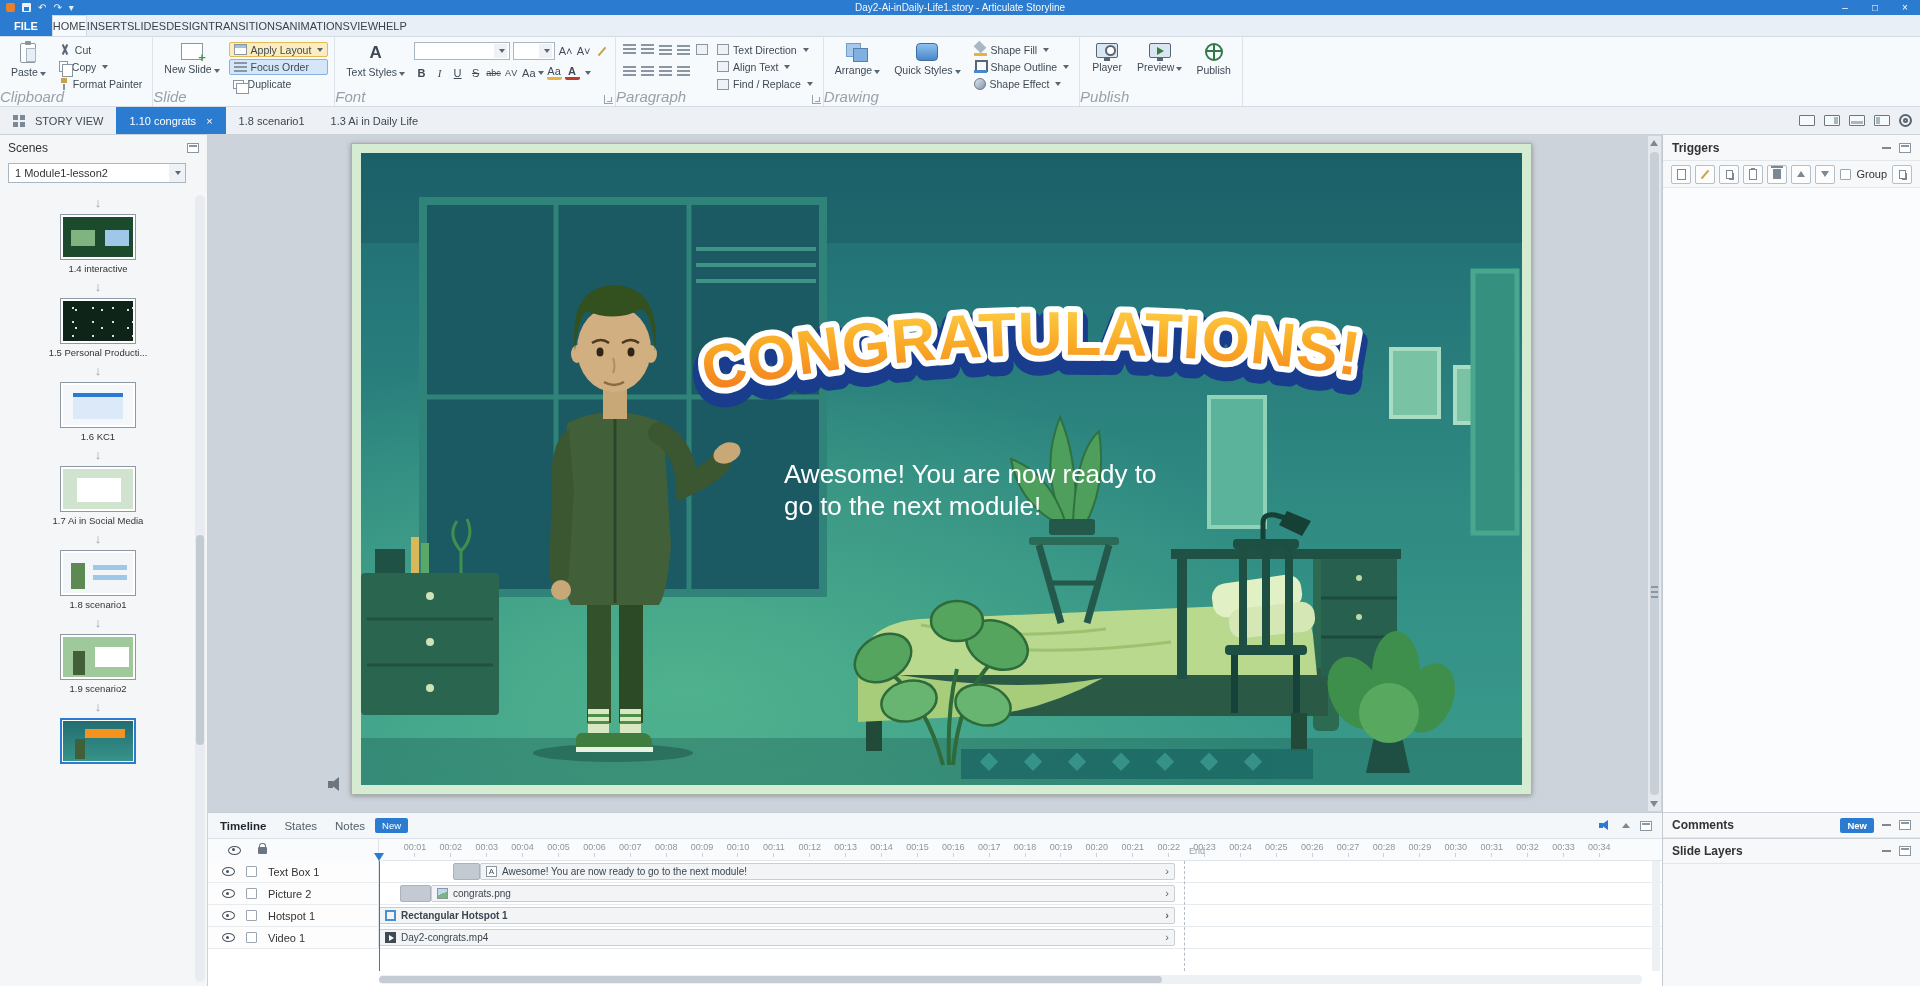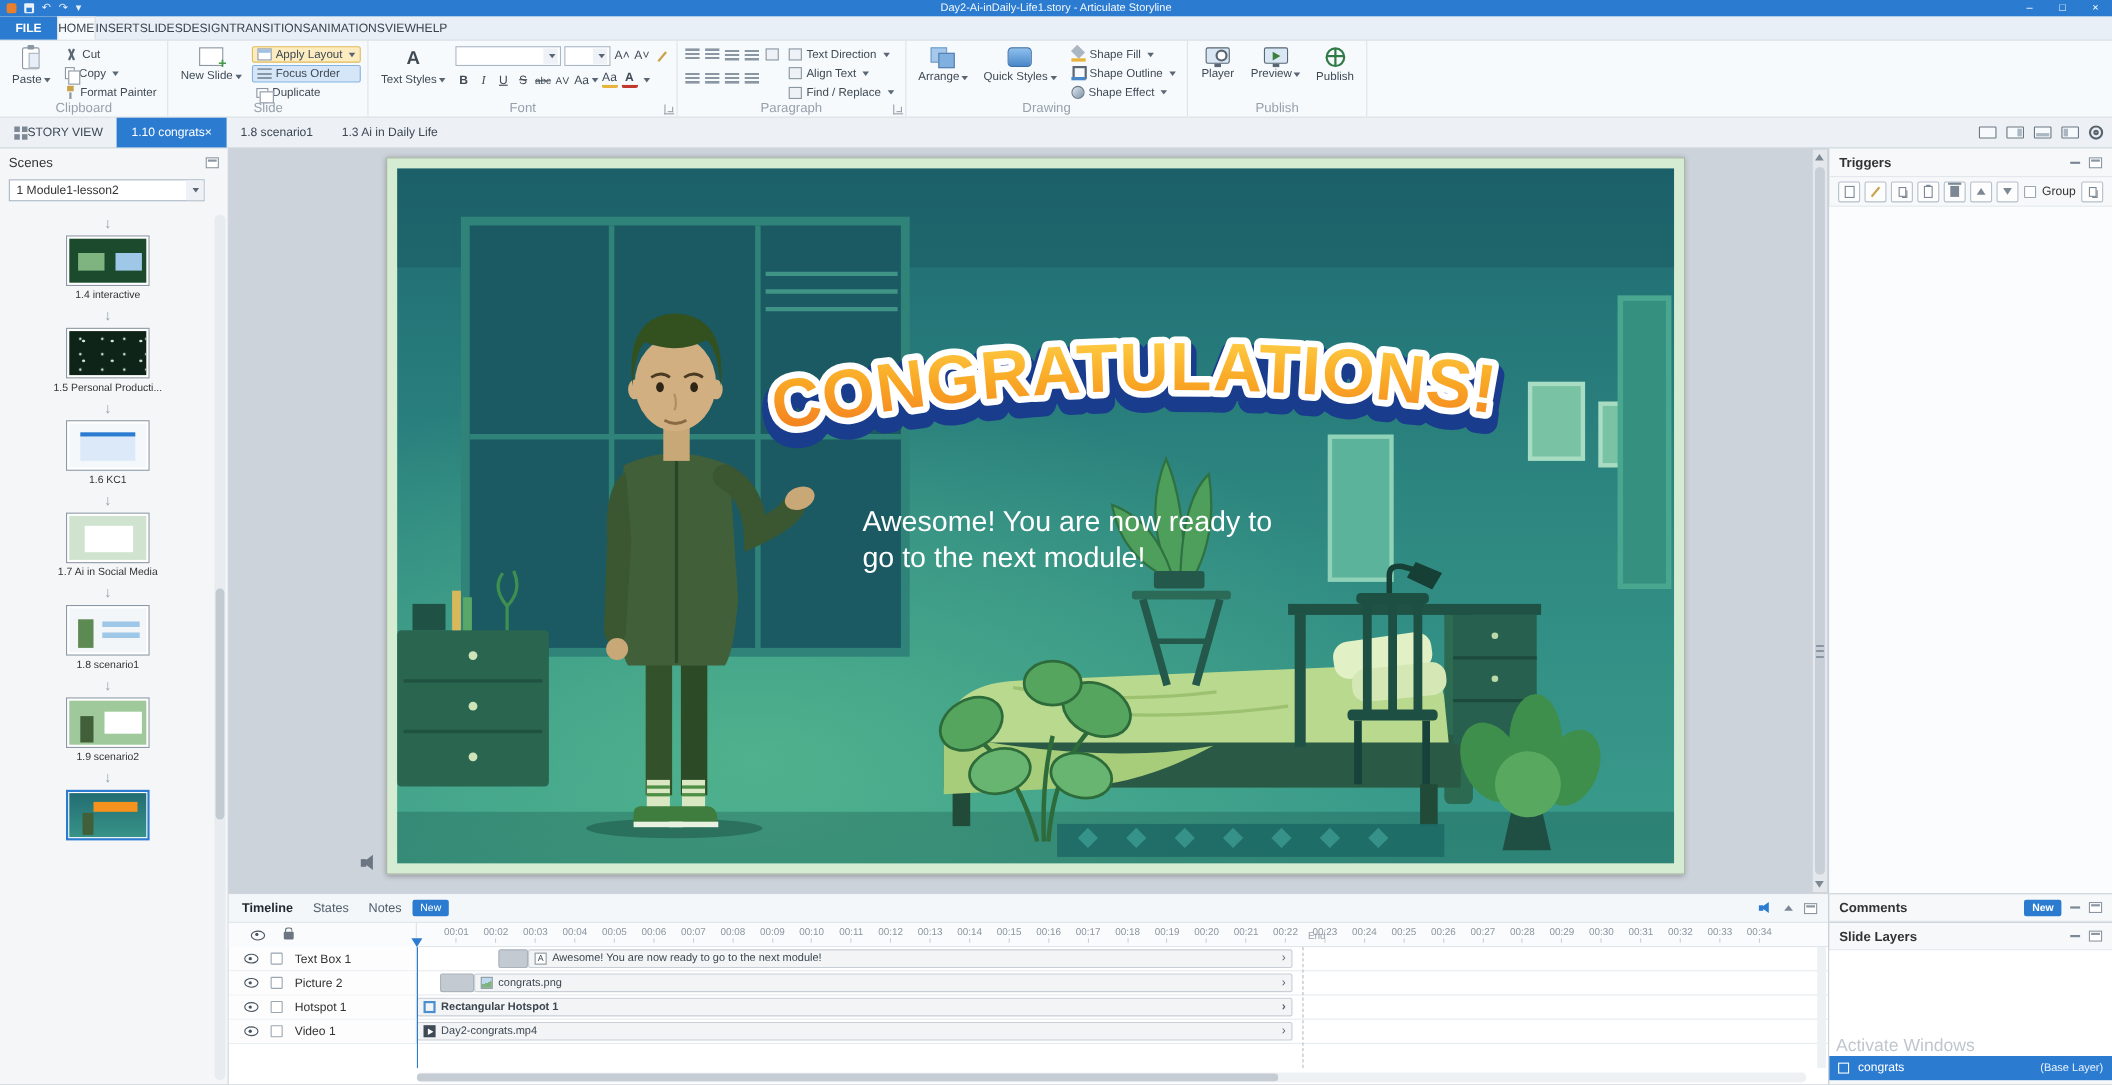--- a/index.html
+++ b/index.html
@@ -23,21 +23,21 @@
   .menubar { position:absolute; left:0; top:15px; width:1920px; height:22px; background:#e9eff6;
     border-bottom:1px solid #d3dbe4; display:flex; align-items:stretch; font-size:11px; color:#39434e; }
   .menu-file { background:#2b7cd0; color:#fff; padding:0 14px; display:flex; align-items:center; font-weight:bold;text-align:right; }
   .menu-item { padding:0 0; display:flex; align-items:center; }
   .menu-item.active { background:#f7fafc; border:1px solid #d3dbe4; border-bottom:none; }
 
   
   .ribbon { position:absolute; left:0; top:37px; width:1920px; height:70px; background:#f7fafc;
     border-bottom:1px solid #d5dbe2; display:flex; font-size:10.5px; color:#3f4a55; }
   .rgroup { position:relative; border-right:1px solid #dde3ea; padding:3px 6px 14px 6px; display:flex; gap:4px; }
-  .rgroup-label { position:absolute; left:0; right:0; bottom:1px; text-align:center; font-size:12px; color:#97a1ac; }
+  .rgroup-label { position:absolute; left:0; right:0; bottom:1px; text-align:left; font-size:15px; color:#97a1ac;font-style:italic; }
   .bigbtn { display:flex; flex-direction:column; align-items:center; gap:3px; padding:3px 5px; min-width:42px; }
   .bigbtn .lbl { text-align:center; line-height:1.15; }
   .stack { display:flex; flex-direction:column; justify-content:flex-start; gap:2px; padding-top:2px; }
   .smallbtn { display:flex; align-items:center; gap:4px; height:16px; padding:0 4px; border-radius:2px; white-space:nowrap; }
   .smallbtn.hl-y { background:#fcecc0; border:1px solid #e0bb57; }
   .smallbtn.hl-b { background:#d5e6f8; border:1px solid #86b3e2; }
   .caret { width:0; height:0; border-left:3.5px solid transparent; border-right:3.5px solid transparent;
     border-top:4px solid #5a6673; display:inline-block; margin-left:2px; }
   .combo { height:18px; background:#fff; border:1px solid #a9b6c3; display:flex; align-items:center;
     justify-content:flex-end; padding-right:2px; }
@@ -91,21 +91,21 @@
     border:2px solid #5a6673; border-radius:50%; background:#fff; }
   .ic-monitor.play::before { content:""; position:absolute; left:7px; top:3px; width:0; height:0;
     border-top:4px solid transparent; border-bottom:4px solid transparent; border-left:7px solid #3f7d3e; }
   .ic-globe { width:18px; height:18px; border:2px solid #2f7a46; border-radius:50%; position:relative; }
   .ic-globe::before { content:""; position:absolute; left:-1px; top:5px; width:16px; height:2px; background:#2f7a46; }
   .ic-globe::after { content:""; position:absolute; left:6px; top:-1px; width:2px; height:16px; background:#2f7a46; }
 
   
   .tabbar { position:absolute; left:0; top:107px; width:1920px; height:28px; background:#edf1f5;
     border-bottom:1px solid #c9d1d9; display:flex; align-items:stretch; font-size:11px; color:#3c4document; color:#3c4752; }
-  .tab { display:flex; align-items:center; gap:0; padding:0 13px; }
+  .tab { display:flex; align-items:center; gap:10px; padding:0 13px; }
   .tab.active { background:#2b7cd0; color:#fff; }
   .tab .x { font-size:11px; }
   .ic-grid4 { width:12px; height:12px; background:
     linear-gradient(#7c8894,#7c8894) 0 0/5px 5px no-repeat,
     linear-gradient(#7c8894,#7c8894) 7px 0/5px 5px no-repeat,
     linear-gradient(#7c8894,#7c8894) 0 7px/5px 5px no-repeat,
     linear-gradient(#7c8894,#7c8894) 7px 7px/5px 5px no-repeat; }
   .tabbar-right { margin-left:auto; display:flex; align-items:center; gap:9px; padding-right:8px; }
   .ic-view { width:16px; height:11px; border:1.5px solid #6b7682; border-radius:1px; background:#f7fafc; position:relative; }
   .ic-view.v2::after { content:""; position:absolute; right:1px; top:1px; bottom:1px; width:4px; background:#aab6c2; }
@@ -897,23 +897,15 @@
         </span>
       </div>
 
       <div class="rp-header comments-hdr">
         <span>Slide Layers</span>
         <span class="rp-hicons">
           <span class="dash-ic"></span>
           <span class="ph-ic"></span>
         </span>
       </div>
-      <div class="sl-body">
-        <div class="watermark">Activate Windows</div>
-        <div class="baselayer">
-          <span class="bl-ic"></span>
-          <span>congrats</span>
-          <span class="tag">(Base Layer)</span>
-        </div>
-      </div>
     </div>
   </div>
 </div>
 
 </body></html>

